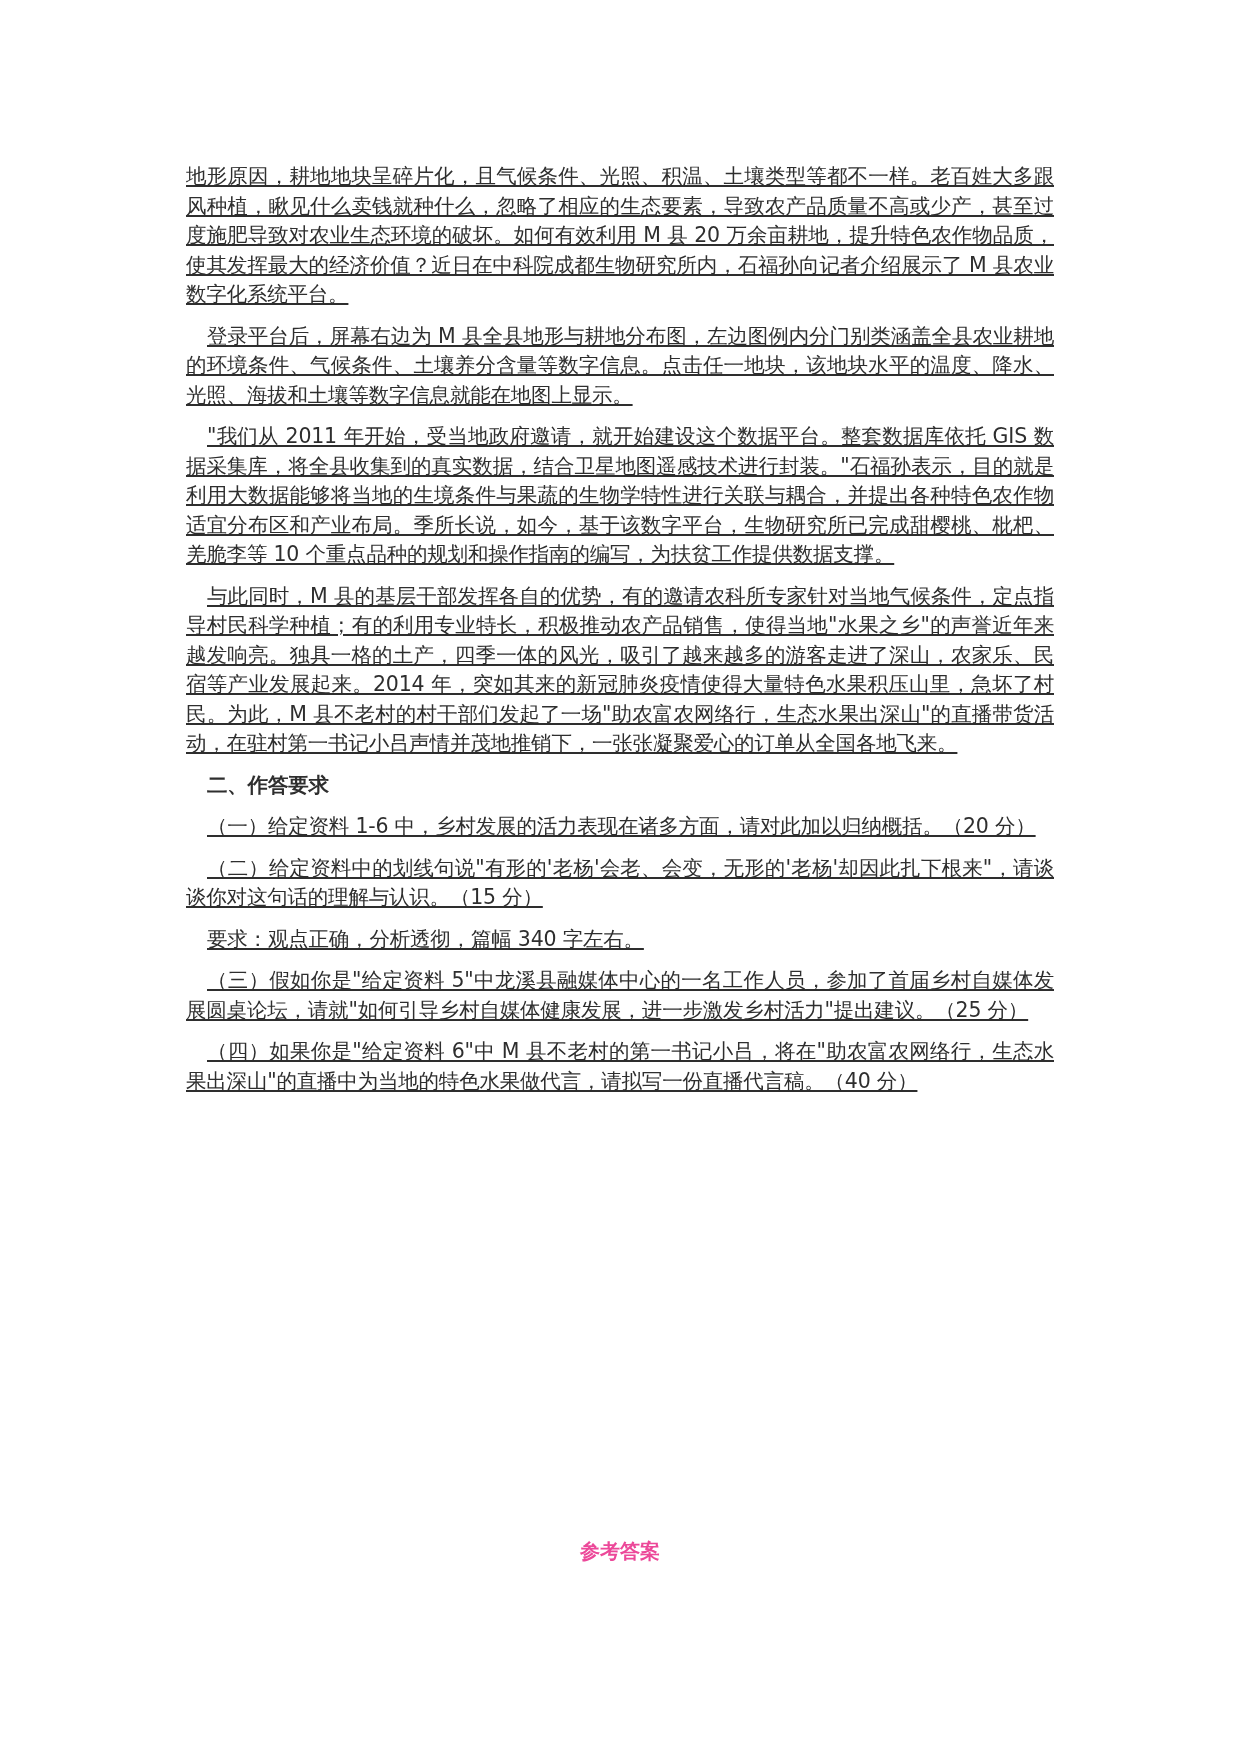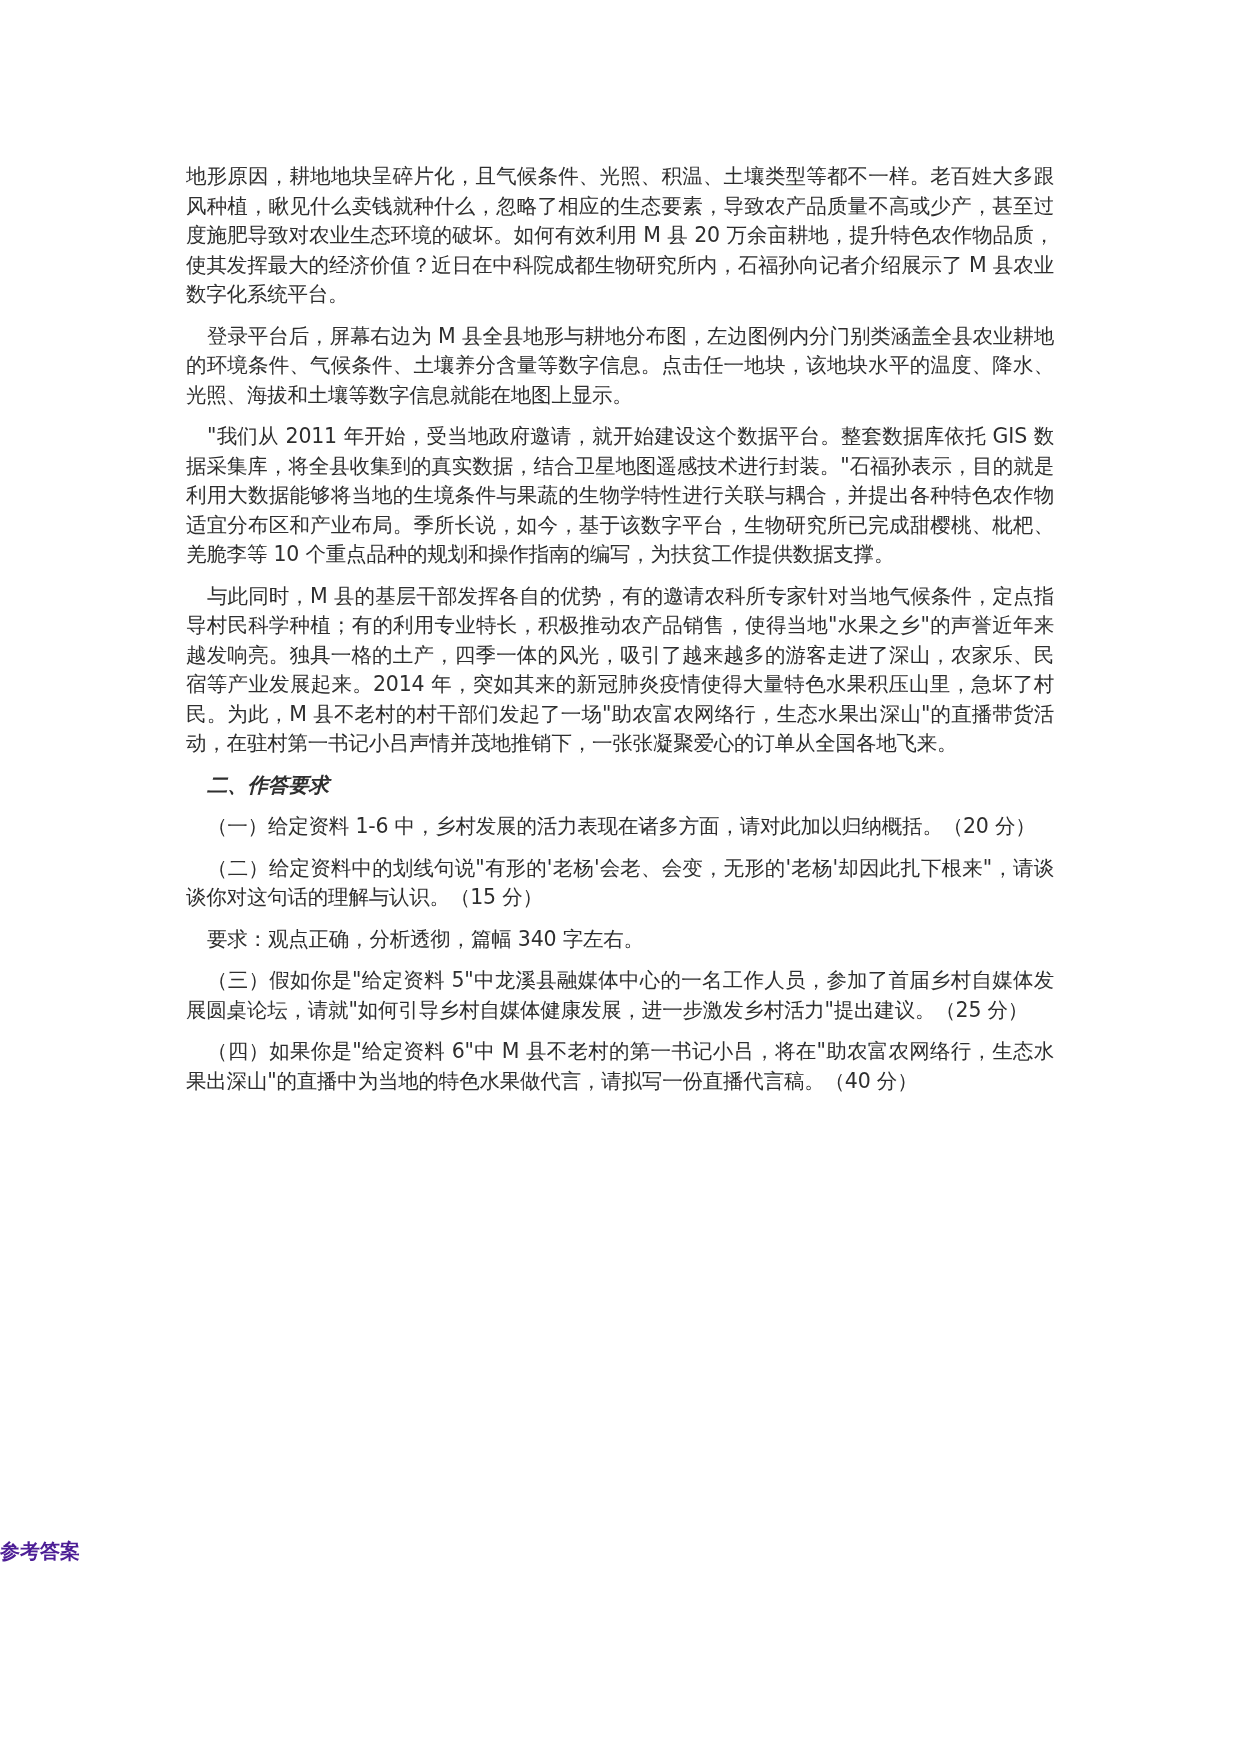--- a/index.html
+++ b/index.html
@@ -8,31 +8,32 @@
     position: absolute;
     left: 186px;
     top: 162px;
     width: 880px;
     color: #2e2e2e;
     font-family: "DejaVu Sans", sans-serif;
     font-size: 20.5px;
     line-height: 29.5px;
     letter-spacing: -0.2px;
   }
-  .para { margin: 0 12px 12px 0; text-align: justify; text-justify: inter-character; }
+  .para { margin: 0 12px 12px 0; text-align: justify; text-justify: inter-character; text-decoration: underline; }
   .indent { text-indent: 21px; }
-  .heading { font-weight: bold; margin: 0 0 12px 0; text-indent: 21px; font-style: italic; }
+  .heading { font-weight: bold; margin: 0 0 12px 0; text-indent: 21px; }
   .answer-title {
     position: absolute;
     top: 1538px;
     left: 0; right: 0;
+    text-align: center;
     font-family: "DejaVu Sans", sans-serif;
     font-weight: bold;
     font-size: 20px;
-    color: #4c1d95;
+    color: #ec4899;
   }
 </style>
 </head>
 <body>
 
 <div class="page">
   <p class="para">地形原因，耕地地块呈碎片化，且气候条件、光照、积温、土壤类型等都不一样。老百姓大多跟风种植，瞅见什么卖钱就种什么，忽略了相应的生态要素，导致农产品质量不高或少产，甚至过度施肥导致对农业生态环境的破坏。如何有效利用 M 县 20 万余亩耕地，提升特色农作物品质，使其发挥最大的经济价值？近日在中科院成都生物研究所内，石福孙向记者介绍展示了 M 县农业数字化系统平台。</p>
   <p class="para indent">登录平台后，屏幕右边为 M 县全县地形与耕地分布图，左边图例内分门别类涵盖全县农业耕地的环境条件、气候条件、土壤养分含量等数字信息。点击任一地块，该地块水平的温度、降水、光照、海拔和土壤等数字信息就能在地图上显示。</p>
   <p class="para indent">"我们从 2011 年开始，受当地政府邀请，就开始建设这个数据平台。整套数据库依托 GIS 数据采集库，将全县收集到的真实数据，结合卫星地图遥感技术进行封装。"石福孙表示，目的就是利用大数据能够将当地的生境条件与果蔬的生物学特性进行关联与耦合，并提出各种特色农作物适宜分布区和产业布局。季所长说，如今，基于该数字平台，生物研究所已完成甜樱桃、枇杷、羌脆李等 10 个重点品种的规划和操作指南的编写，为扶贫工作提供数据支撑。</p>
   <p class="para indent">与此同时，M 县的基层干部发挥各自的优势，有的邀请农科所专家针对当地气候条件，定点指导村民科学种植；有的利用专业特长，积极推动农产品销售，使得当地"水果之乡"的声誉近年来越发响亮。独具一格的土产，四季一体的风光，吸引了越来越多的游客走进了深山，农家乐、民宿等产业发展起来。2014 年，突如其来的新冠肺炎疫情使得大量特色水果积压山里，急坏了村民。为此，M 县不老村的村干部们发起了一场"助农富农网络行，生态水果出深山"的直播带货活动，在驻村第一书记小吕声情并茂地推销下，一张张凝聚爱心的订单从全国各地飞来。</p>

